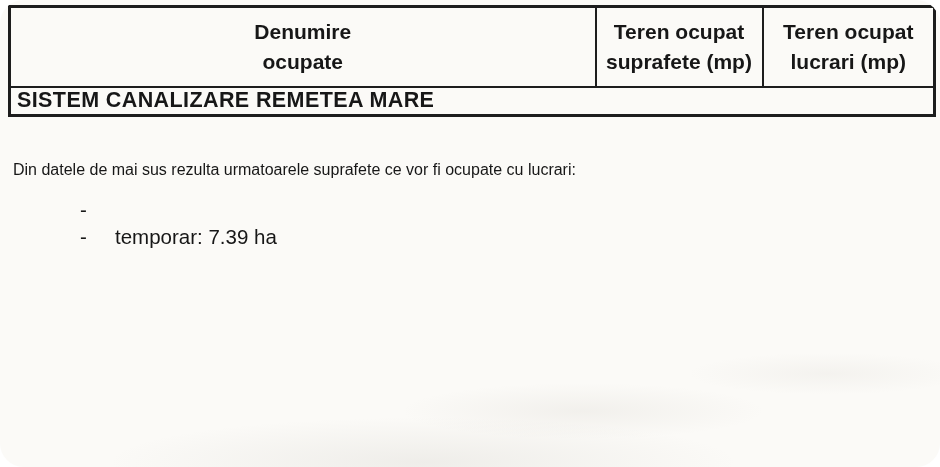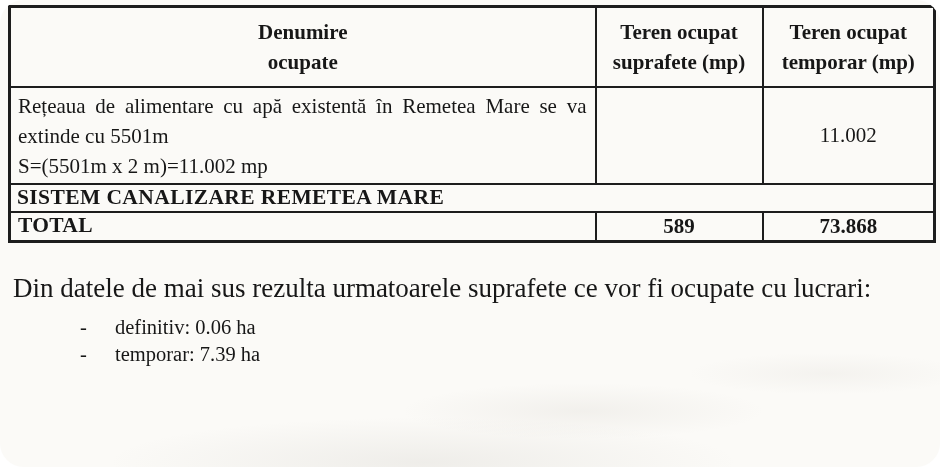--- a/index.html
+++ b/index.html
@@ -11,21 +11,21 @@
     position: relative;
     width: 940px;
     height: 467px;
     box-sizing: border-box;
     padding: 5px 0 0 8px;
     background:
       radial-gradient(ellipse 260px 40px at 62% 88%, rgba(160,152,140,0.10), rgba(160,152,140,0) 70%),
       radial-gradient(ellipse 420px 60px at 45% 99%, rgba(150,145,135,0.12), rgba(150,145,135,0) 75%),
       radial-gradient(ellipse 200px 30px at 88% 80%, rgba(160,152,140,0.08), rgba(160,152,140,0) 70%),
       #fbfaf7;
-    font-family: Liberation Serif, serif;
+    font-family: Liberation Sans, sans-serif;
     color: #171717;
     overflow: hidden;
     border-radius: 24px;
   }
 
   table.doc-table {
     border-collapse: collapse;
     table-layout: fixed;
     width: 925px;
     border: 3px solid #1d1d1d;
@@ -83,22 +83,22 @@
     vertical-align: middle;
   }
   td.num-bold {
     font-size: 21px;
     font-weight: bold;
     text-align: center;
     vertical-align: middle;
   }
 
   .para {
-    margin: 32px 0 0 5px;
-    font-size: 27px;
+    margin: 40px 0 0 5px;
+    font-size: 16px;
     line-height: 26px;
   }
   .list {
     margin-top: 13px;
   }
   .list-item {
     display: flex;
     margin-left: 72px;
     font-size: 20.5px;
     line-height: 27.5px;
@@ -125,53 +125,38 @@
         <th>
           <div>Denumire</div>
           <div>ocupate</div>
         </th>
         <th>
           <div>Teren ocupat</div>
           <div>suprafete (mp)</div>
         </th>
         <th>
           <div>Teren ocupat</div>
-          <div>temporar (mp)</div>
+          <div>lucrari (mp)</div>
         </th>
       </tr>
 
-      <tr class="desc-row-1">
-        <td class="desc">
-          <div class="jline">Rețeaua de alimentare cu apă existentă în Remetea Mare se va</div>
-          <div>extinde cu 5501m</div>
-          <div>S=(5501m x 2 m)=11.002 mp</div>
-        </td>
-        <td class="num"></td>
-        <td class="num">11.002</td>
-      </tr>
 
       <tr class="section-row">
         <td class="section" colspan="3">SISTEM CANALIZARE REMETEA MARE</td>
       </tr>
 
 
-      <tr class="total-row">
-        <td class="total-label">TOTAL</td>
-        <td class="num-bold">589</td>
-        <td class="num-bold">73.868</td>
-      </tr>
     </tbody>
   </table>
 
   <p class="para">Din datele de mai sus rezulta urmatoarele suprafete ce vor fi ocupate cu lucrari:</p>
 
   <div class="list">
     <div class="list-item">
       <span class="dash">-</span>
-      <span>definitiv: 0.06 ha</span>
     </div>
     <div class="list-item">
       <span class="dash">-</span>
       <span>temporar: 7.39 ha</span>
     </div>
   </div>
 
 </div>
 
 </body></html>

